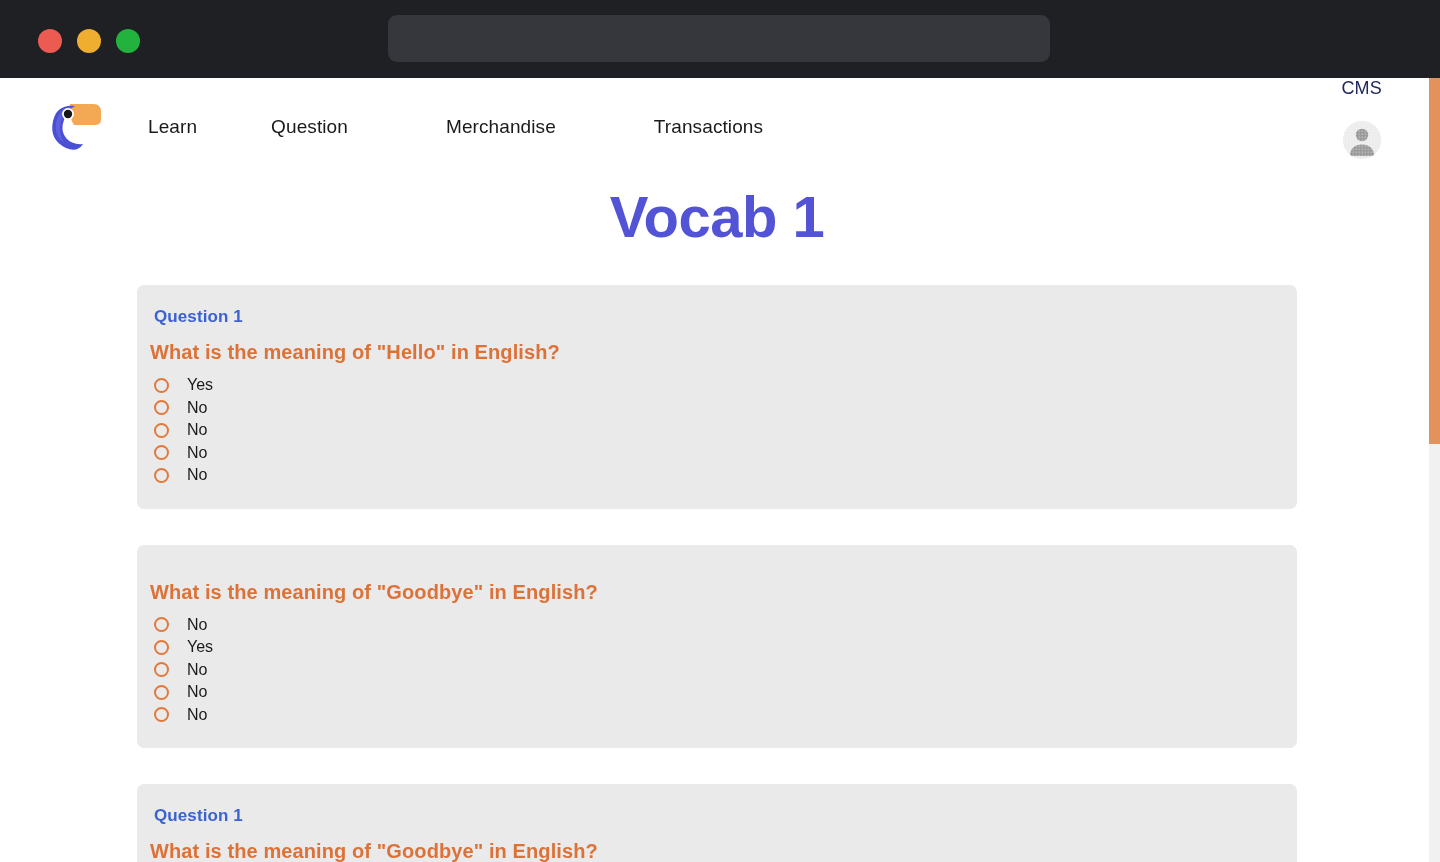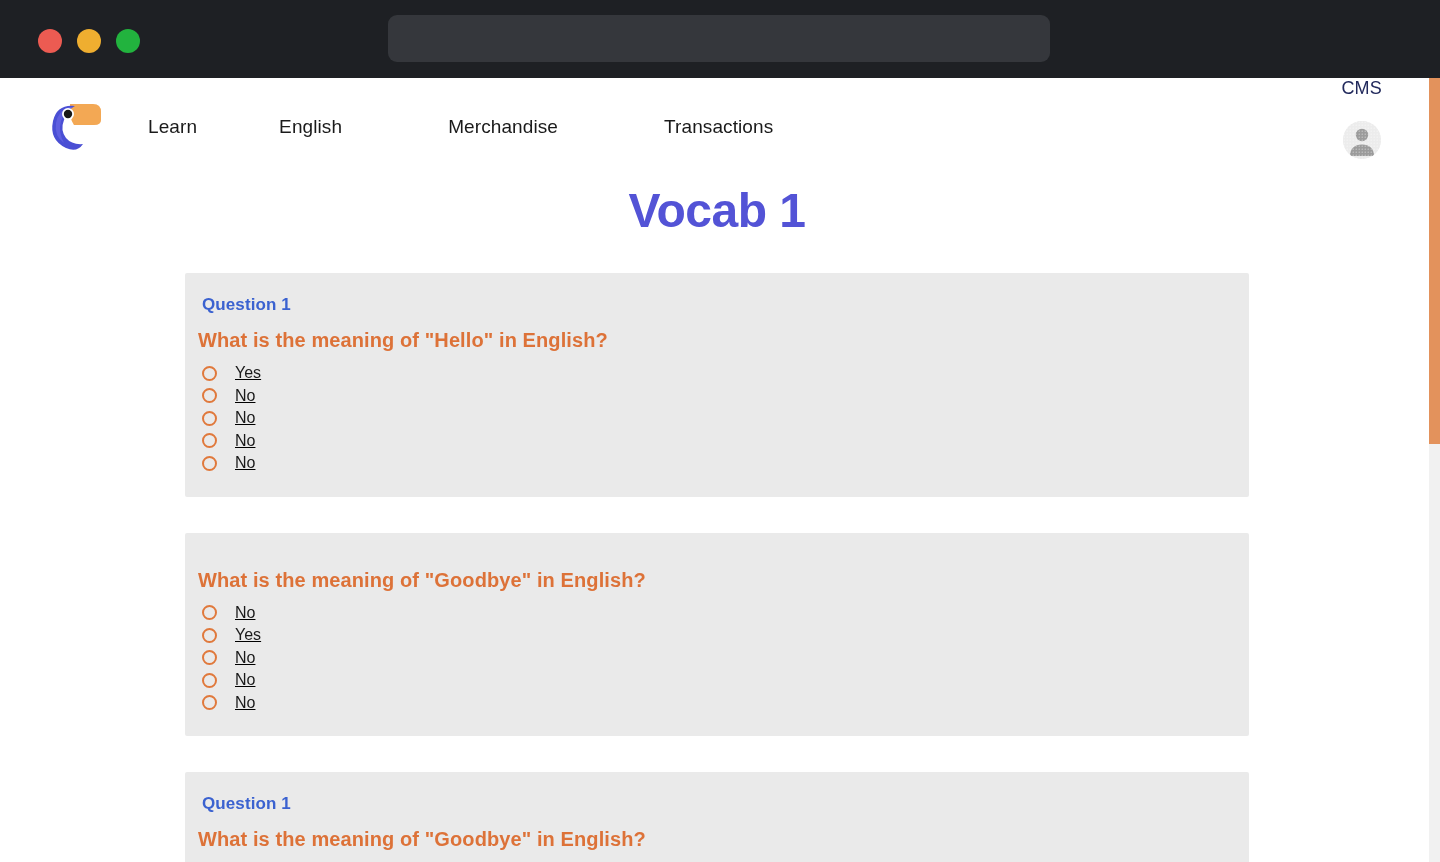--- a/index.html
+++ b/index.html
@@ -82,21 +82,21 @@
     width: 60px;
     height: 56px;
   }
   .nav {
     position: absolute;
     left: 148px;
     top: 0;
     height: 97px;
     display: flex;
     align-items: center;
-    gap: 8px;
+    gap: 0;
   }
   .nav-item {
     font-size: 19px;
     color: #1a1a1a;
     letter-spacing: 0.1px;
     text-decoration: none;
     cursor: pointer;
     white-space: nowrap;
   }
   .nav-item + .nav-item { margin-left: 98px; }
@@ -134,34 +134,34 @@
     top: 175px;
     left: 0;
     width: 1434px;
     height: 687px;
     overflow: hidden;
   }
   .page-title {
     margin: 0;
     padding-top: 8px;
     text-align: center;
-    font-size: 48px;
+    font-size: 58px;
     font-weight: bold;
     color: #5353d6;
     letter-spacing: -0.5px;
   }
 
   .question-list {
     margin-top: 35px;
   }
   .question-card {
-    width: 1064px;
+    width: 1160px;
     margin: 0 auto 36px auto;
     background: #eaeaea;
-    border-radius: 2px;
+    border-radius: 7px;
     padding: 22px 0 22px 0;
     box-sizing: border-box;
   }
   .q-number {
     margin: 0 0 0 17px;
     font-size: 17px;
     font-weight: bold;
     color: #3b62d0;
     letter-spacing: 0.1px;
   }
@@ -172,21 +172,20 @@
     color: #dd7238;
     letter-spacing: 0.1px;
   }
   .options { margin: 0; padding: 0; list-style: none; }
   .option-row {
     display: flex;
     align-items: center;
     height: 22.5px;
     margin-left: 17px;
     cursor: pointer;
-    text-decoration: underline;
   }
   .radio {
     width: 15px;
     height: 15px;
     border: 2px solid #e0793c;
     border-radius: 50%;
     box-sizing: border-box;
     flex: 0 0 auto;
   }
   .option-label {
@@ -240,21 +239,21 @@
         <path d="M31 8 Q13 6 9 23 Q5 42 22 50 Q33 55 39 46 Q28 47 22 40 Q16 32 20 22 Q24 11 31 8 Z" fill="#4a4fd4"></path>
         <path d="M25 9 Q14 13 12 25 Q10 38 20 45 Q14 34 17 23 Q20 13 29 9 Z" fill="#5f5fe0"></path>
 
         <circle cx="24" cy="16" r="6" fill="#ffffff"></circle>
         <circle cx="24" cy="16" r="4.2" fill="#171717"></circle>
       </svg>
     </span>
 
     <nav class="nav">
       <a class="nav-item">Learn</a>
-      <a class="nav-item">English</a>
+      <a class="nav-item">Question</a>
       <a class="nav-item">Merchandise</a>
       <a class="nav-item">Transactions</a>
     </nav>
 
     <div class="header-right">
       <a class="cms-link">CMS</a>
       <span class="avatar">
         <svg viewBox="0 0 38 38" width="38" height="38" aria-hidden="true">
           <defs>
             <pattern id="dots" width="3" height="3" patternUnits="userSpaceOnUse">

